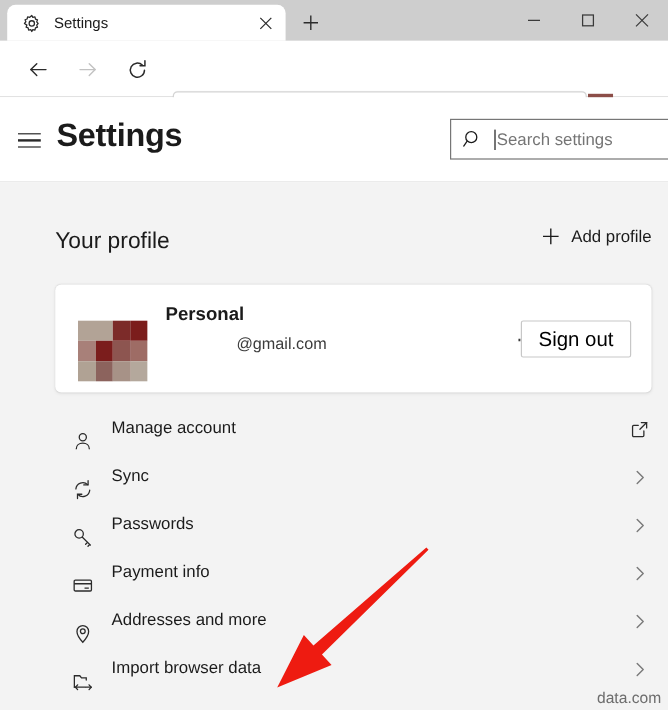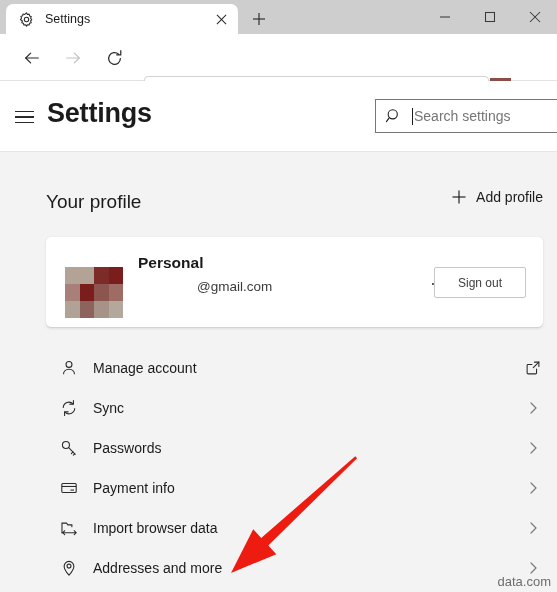--- a/index.html
+++ b/index.html
@@ -207,34 +207,34 @@
     width: 28px; height: 22px;
     display: flex; align-items: center; justify-content: center;
     color: #3b3b3b; font-size: 16px; letter-spacing: 1.6px;
   }
   .signout-btn {
     position: absolute; left: 388px; top: 30px;
     width: 92px; height: 31px;
     background: #ffffff;
     border: 1px solid #c7c7c7;
     border-radius: 2px;
-    font-size: 12px; color: #404040;
+    font-size: 17px; color: #000000;
     display: flex; align-items: center; justify-content: center;
     cursor: pointer;
   }
 
   
   .settings-list {
     position: absolute; left: 0; top: 196px;
     width: 557px;
   }
   .srow {
     position: relative;
     height: 40px;
-    display: flex; align-items: center;
+    display: flex; 
     padding-left: 59px; padding-right: 14px;
   }
   .srow-icon {
     position: absolute; left: 59px; top: 50%;
     transform: translateY(-50%);
     width: 20px; height: 20px;
     display: flex; align-items: center; justify-content: center;
     color: #2b2b2b;
   }
   .srow-label {
@@ -484,49 +484,49 @@
           </span>
           <span class="srow-label">Payment info</span>
           <span class="srow-trail">
             <svg width="14" height="14" viewBox="0 0 14 14" fill="none" stroke="currentColor" stroke-width="1.2" stroke-linecap="round" stroke-linejoin="round">
               <polyline points="5,2 10,7 5,12"></polyline>
             </svg>
           </span>
         </div>
         <div class="srow">
           <span class="srow-icon">
+            <svg width="18" height="18" viewBox="0 0 20 20" fill="none" stroke="currentColor" stroke-width="1.2">
+              <path d="M10 18s5.4-6 5.4-10A5.4 5.4 0 0 0 4.6 8c0 4 5.4 10 5.4 10z"></path>
+              <circle cx="10" cy="7.9" r="2.2"></circle>
+            </svg>
+          </span>
+          <span class="srow-label">Addresses and more</span>
+          <span class="srow-trail">
+            <svg width="14" height="14" viewBox="0 0 14 14" fill="none" stroke="currentColor" stroke-width="1.2" stroke-linecap="round" stroke-linejoin="round">
+              <polyline points="5,2 10,7 5,12"></polyline>
+            </svg>
+          </span>
+        </div>
+        <div class="srow">
+          <span class="srow-icon">
             <svg width="18" height="18" viewBox="0 0 20 20" fill="none" stroke="currentColor" stroke-width="1.2" stroke-linecap="round">
               <path d="M2.2 15.2V4.6h5l1.6 1.9h4.4v2"></path>
               <path d="M2.2 15.2h10.3"></path>
               <path d="M13.2 15.2h4.6"></path>
               <polyline points="5.2,13 3.2,15.2 5.2,17.4"></polyline>
               <polyline points="15.8,13 17.8,15.2 15.8,17.4"></polyline>
             </svg>
           </span>
           <span class="srow-label">Import browser data</span>
           <span class="srow-trail">
             <svg width="14" height="14" viewBox="0 0 14 14" fill="none" stroke="currentColor" stroke-width="1.2" stroke-linecap="round" stroke-linejoin="round">
               <polyline points="5,2 10,7 5,12"></polyline>
             </svg>
           </span>
         </div>
-        <div class="srow">
-          <span class="srow-icon">
-            <svg width="18" height="18" viewBox="0 0 20 20" fill="none" stroke="currentColor" stroke-width="1.2">
-              <path d="M10 18s5.4-6 5.4-10A5.4 5.4 0 0 0 4.6 8c0 4 5.4 10 5.4 10z"></path>
-              <circle cx="10" cy="7.9" r="2.2"></circle>
-            </svg>
-          </span>
-          <span class="srow-label">Addresses and more</span>
-          <span class="srow-trail">
-            <svg width="14" height="14" viewBox="0 0 14 14" fill="none" stroke="currentColor" stroke-width="1.2" stroke-linecap="round" stroke-linejoin="round">
-              <polyline points="5,2 10,7 5,12"></polyline>
-            </svg>
-          </span>
-        </div>
       </div>
   </div>
 
   <svg class="anno" viewBox="0 0 557 592">
     <g>
         <path d="M355.3 456.3 L261.2 537.9 L253.2 529.2 L231.0 573.0 L276.3 554.2 L268.3 545.5 L357.1 458.2 Z" fill="#ee1b11"></path>
       </g>
   </svg>
 
   <div class="watermark">data.com</div>

